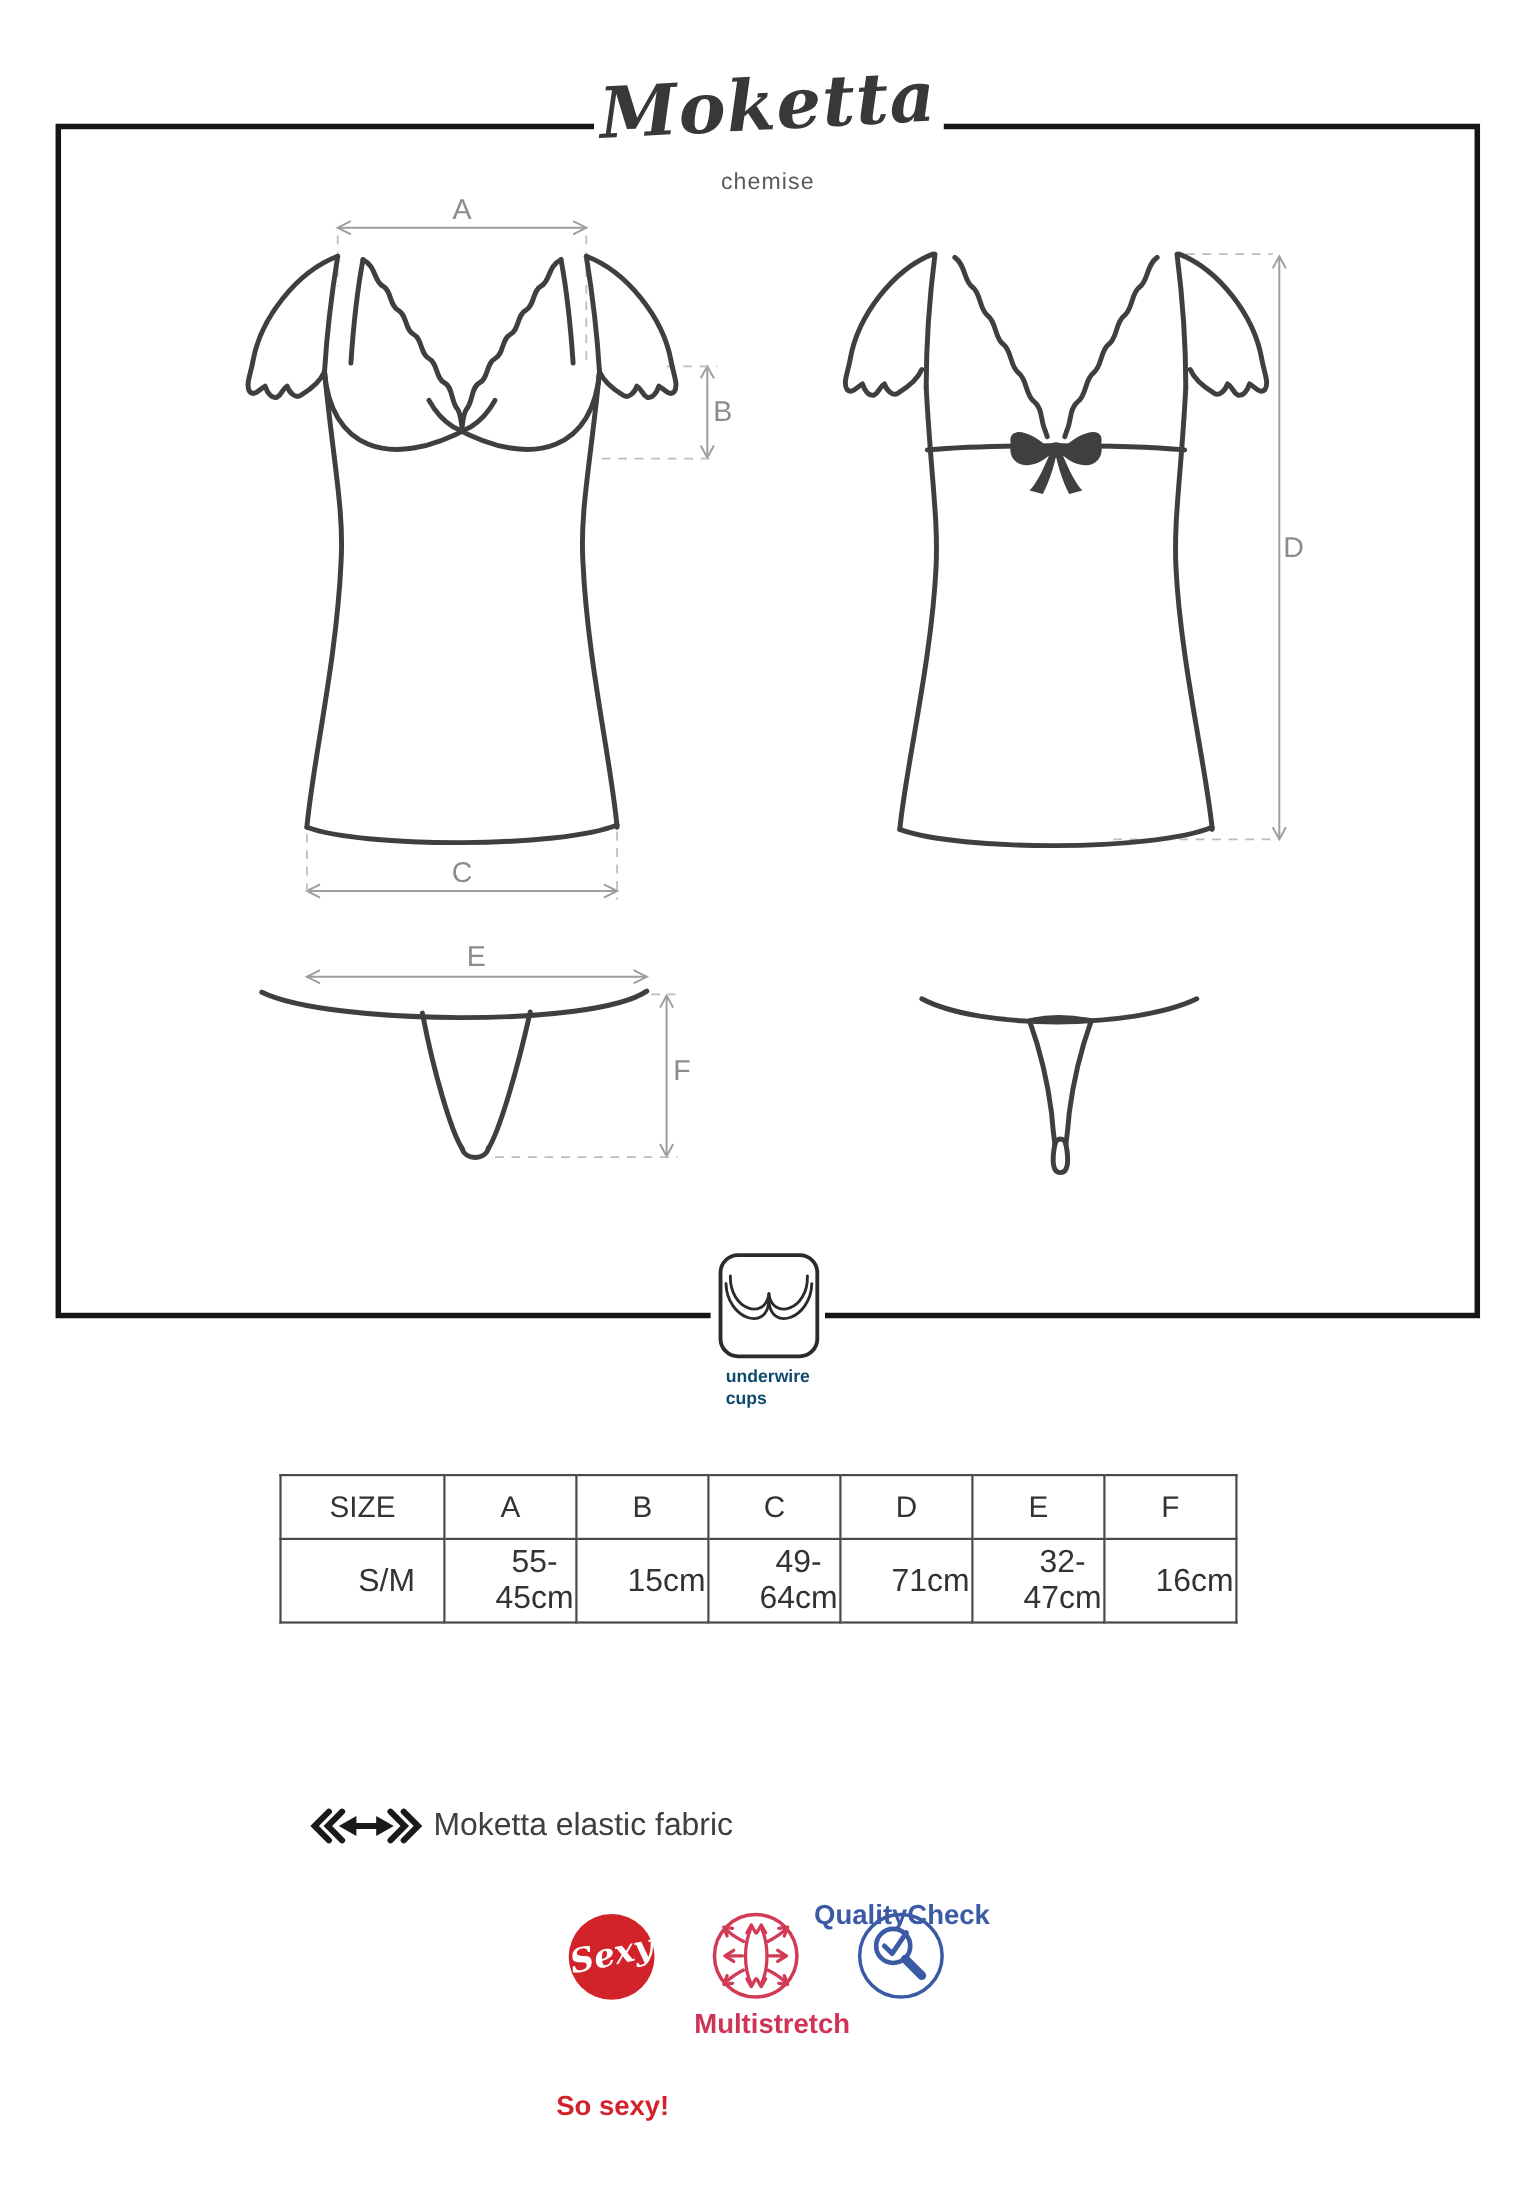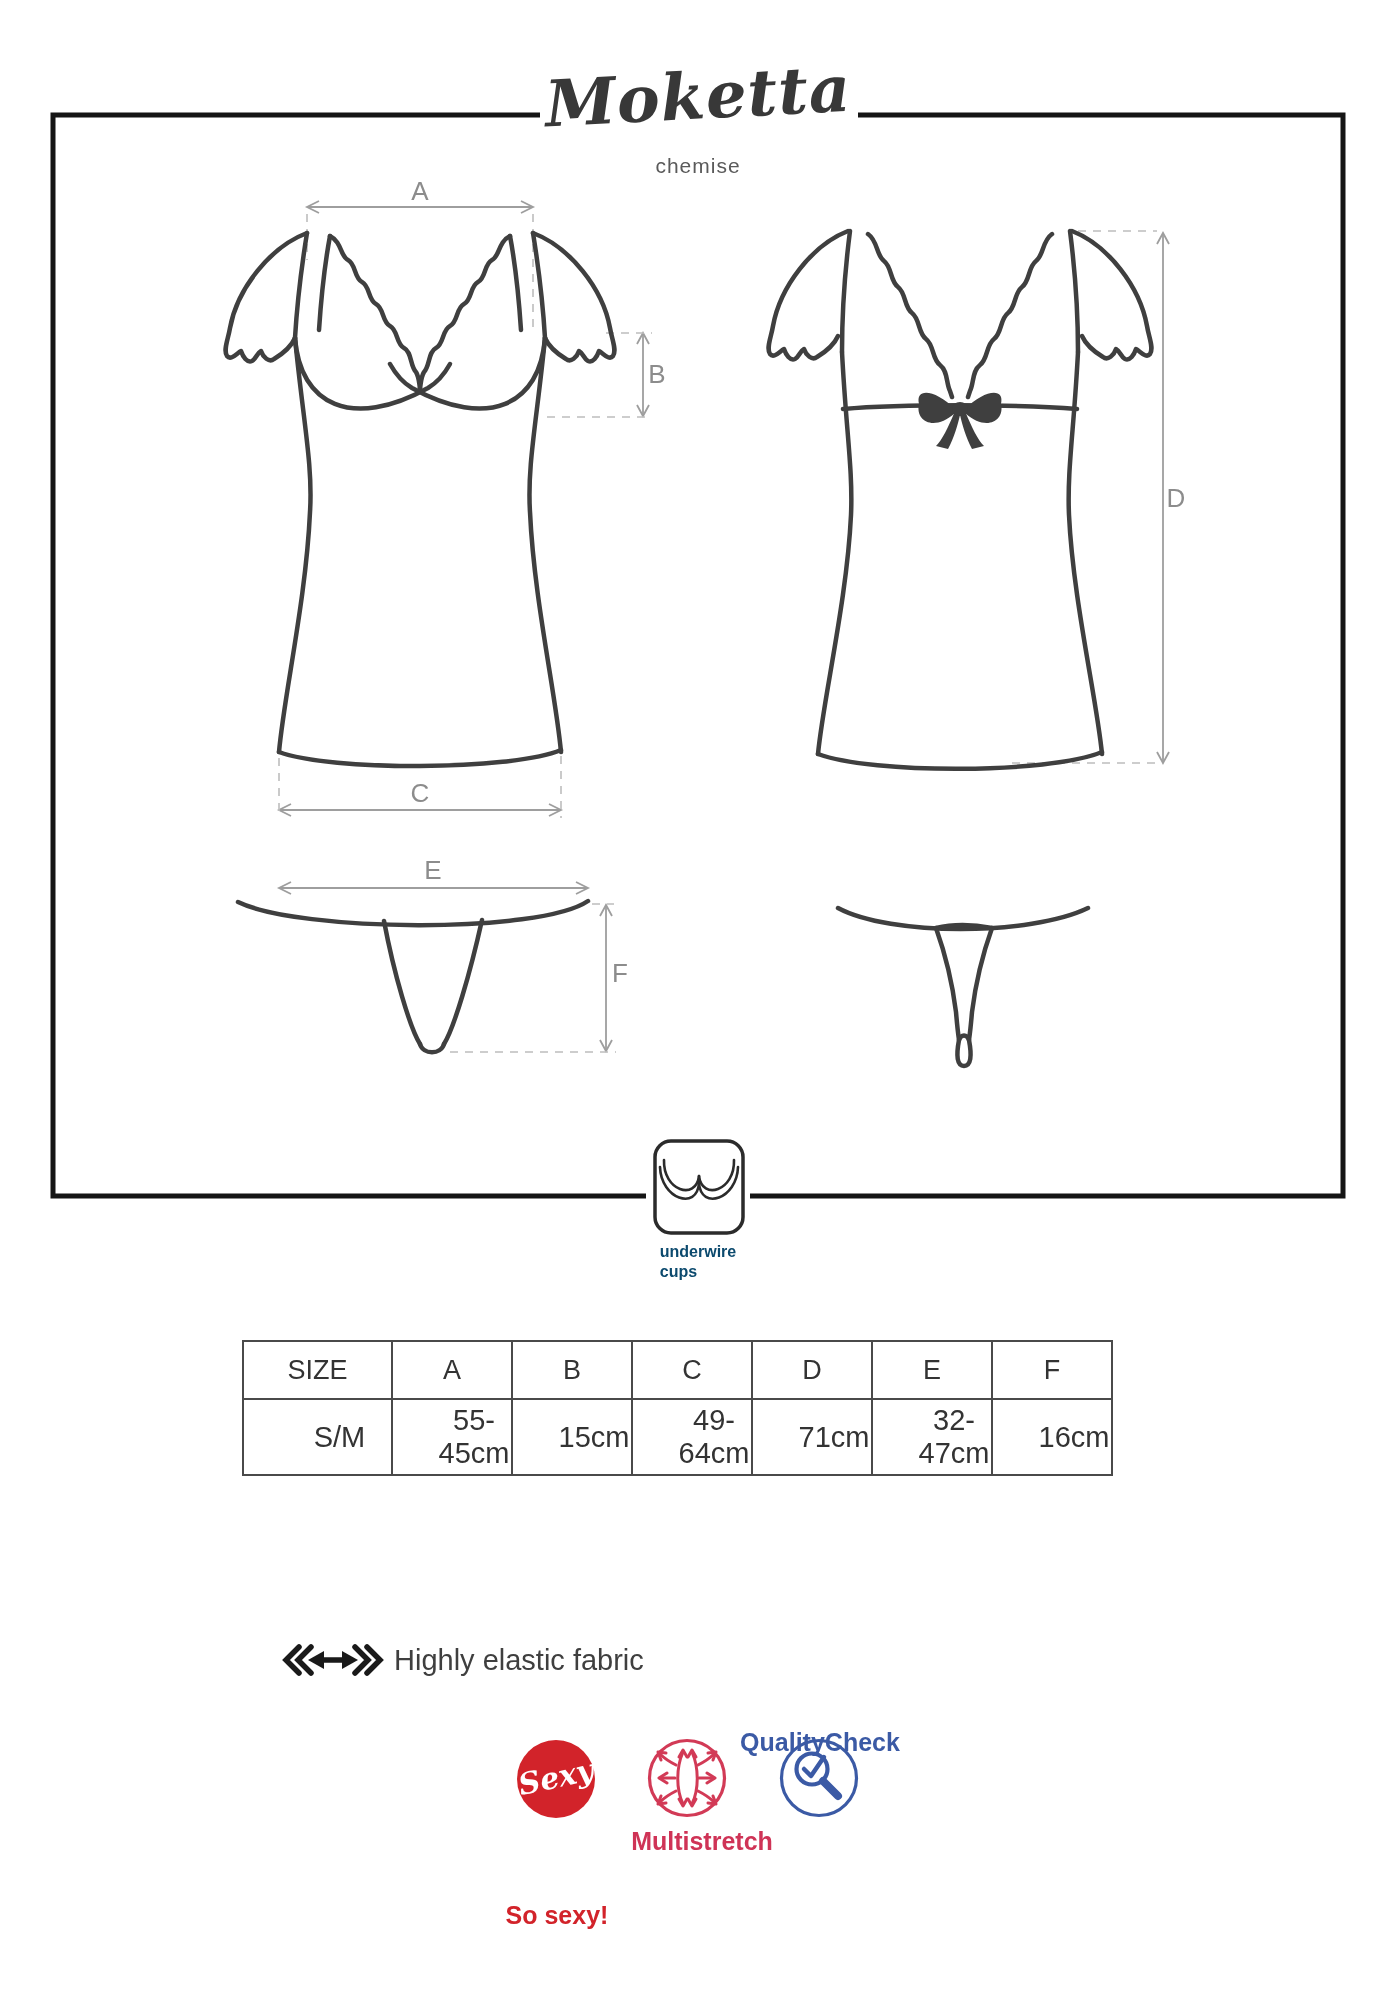--- a/index.html
+++ b/index.html
@@ -8,21 +8,21 @@
   svg.lineart{position:absolute;left:0;top:0;}
   .logo{position:absolute;left:698px;top:96px;transform:translate(-50%,-50%) rotate(-3deg);
         font-family:"DejaVu Serif",serif;font-style:italic;font-weight:bold;
         font-size:64px;color:#383838;letter-spacing:1px;white-space:nowrap;}
   .subtitle{position:absolute;left:698px;top:166px;transform:translate(-50%,-50%);
         font-size:21px;color:#5a5a5a;letter-spacing:1px;}
   .dim-label{position:absolute;transform:translate(-50%,-50%);
         color:#8c8c8c;font-size:26px;}
   .underwire-label{position:absolute;left:698px;top:1242px;transform:translateX(-50%);
         text-align:left;font-weight:bold;font-size:16px;color:#0c4a6e;line-height:1.25;}
-  table.size-table{position:absolute;left:242px;top:1340px;border-collapse:collapse;
+  table.size-table{position:absolute;left:254px;top:1340px;border-collapse:collapse;
         table-layout:fixed;}
   table.size-table td{border:2px solid #4a4a4a;text-align:center;vertical-align:middle;
         font-size:29px;color:#333;padding:0;}
   table.size-table tr.hrow td{height:56px;font-size:27px;}
   table.size-table tr.drow td{height:74px;padding-left:44px;}
   .elastic-text{position:absolute;left:394px;top:1660px;transform:translateY(-50%);
         font-size:29px;color:#3f3f3f;}
   .sexy-script{position:absolute;left:556px;top:1777px;
         transform:translate(-50%,-50%) rotate(-12deg);
         font-family:"DejaVu Serif",serif;font-style:italic;font-weight:bold;
@@ -228,19 +228,19 @@
       <td>55-45cm</td>
       <td>15cm</td>
       <td>49-64cm</td>
       <td>71cm</td>
       <td>32-47cm</td>
       <td>16cm</td>
     </tr>
   </tbody>
     </table>
 
-  <span class="elastic-text">Highly elastic fabric</span>
+  <span class="elastic-text">Moketta elastic fabric</span>
 
   <span class="sexy-script">Sexy</span>
   <span class="badge-label" style="left:557px;top:1915px;color:#d2232a">So sexy!</span>
   <span class="badge-label" style="left:702px;top:1841px;color:#cf3356">Multistretch</span>
   <span class="badge-label" style="left:820px;top:1742px;color:#3b5aa5">QualityCheck</span>
 </div>
 
 </body></html>

